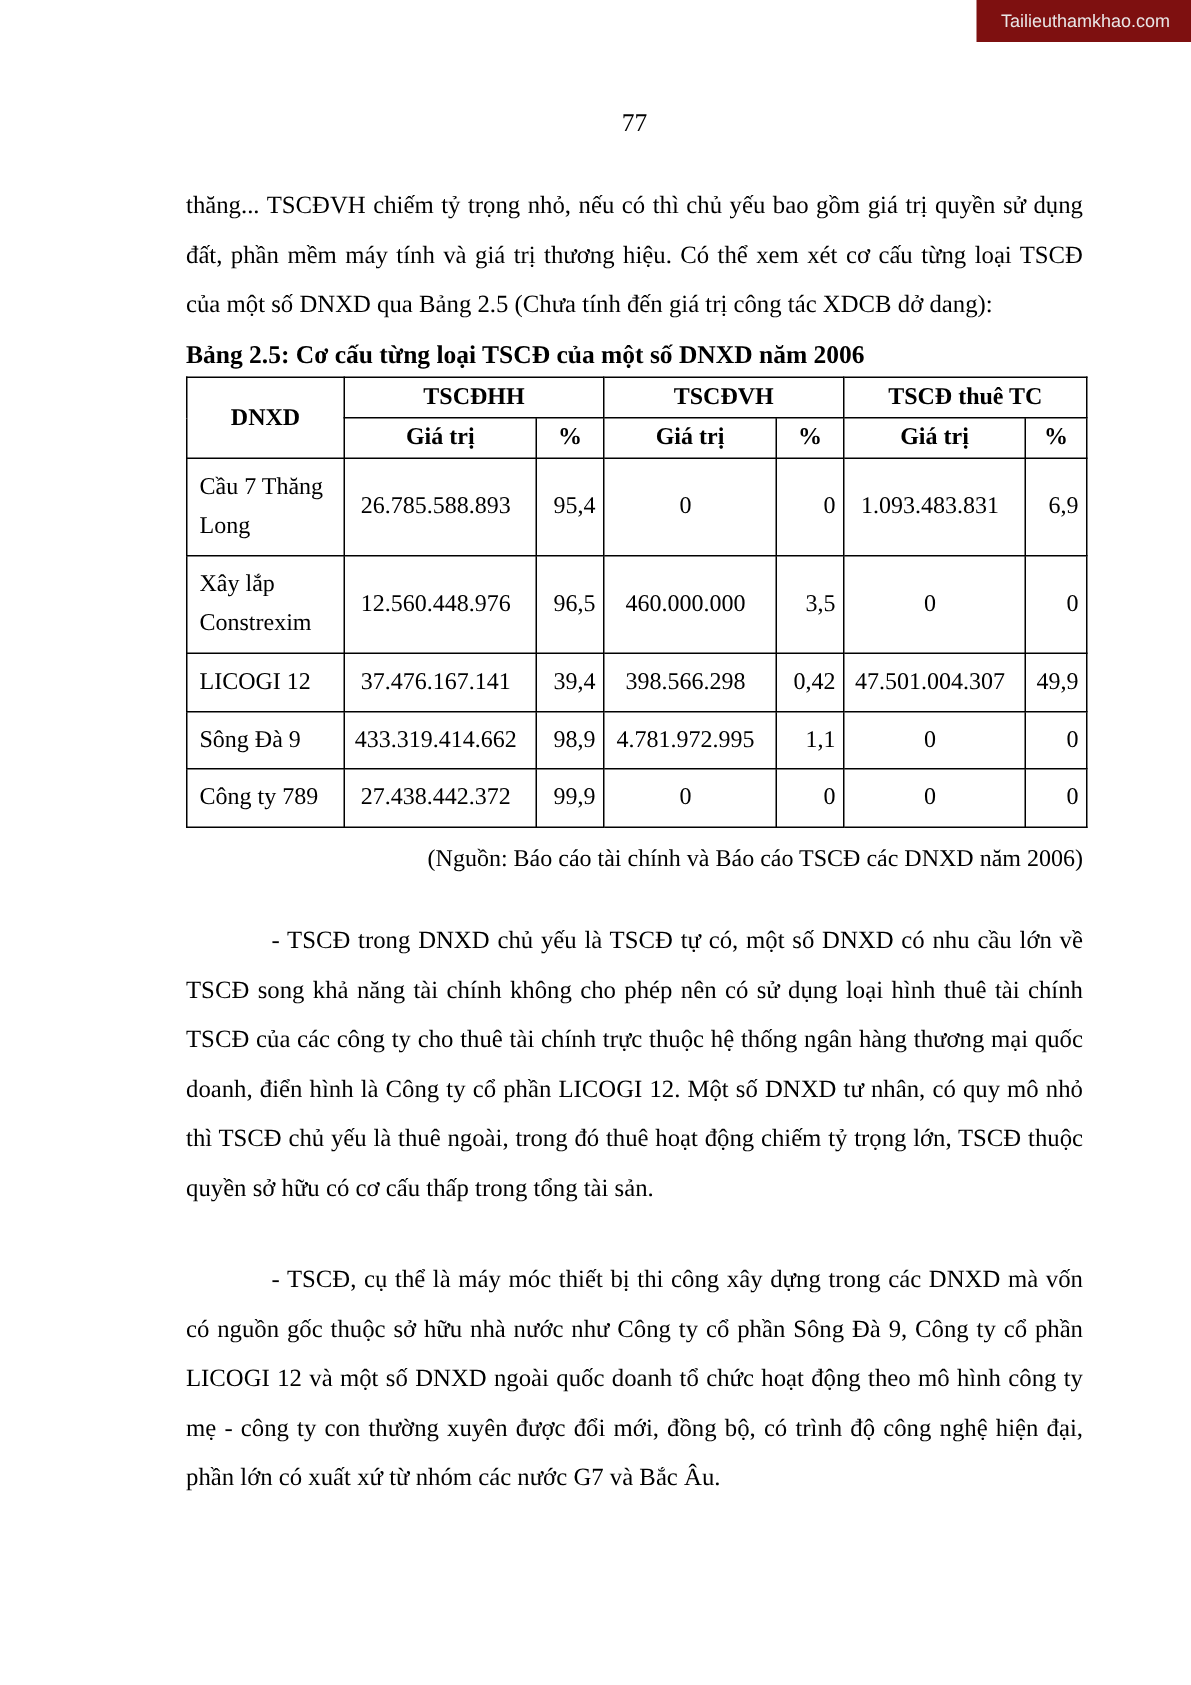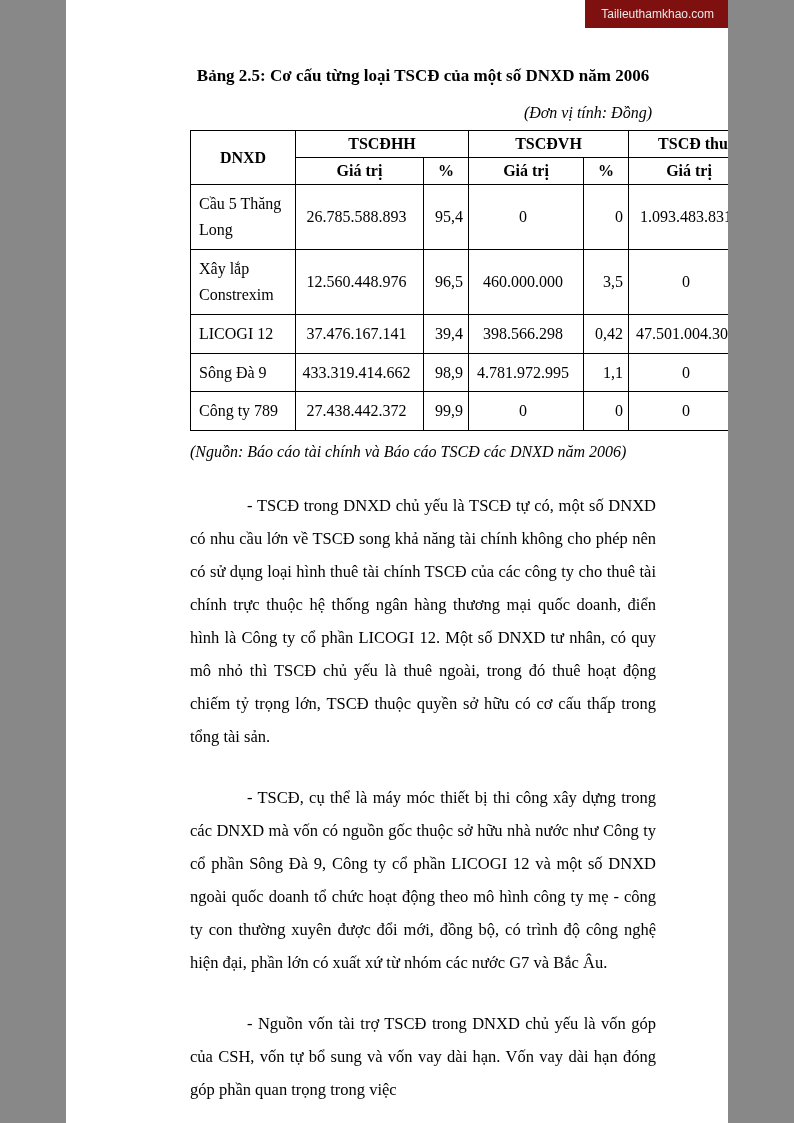--- a/index.html
+++ b/index.html
@@ -1,18 +1,18 @@
 <!DOCTYPE html>
 <html><head>
 <meta charset="utf-8">
 <style>
   html,body { margin:0; padding:0; background:#888; }
   .page {
     position:relative;
-    width:662px; height:1123px;
+    width:794px; height:1123px;
     margin:0 auto;
     background:#ffffff;
     font-family:"Liberation Serif", serif;
     color:#000;
     box-sizing:border-box;
     padding:58px 72px 0 124px;
     overflow:hidden;
   }
   .watermark {
     position:absolute; top:0; right:0;
@@ -30,22 +30,21 @@
   p.body {
     font-size:16.5px;
     line-height:2.0;
     text-align:justify;
     margin:0;
   }
   p.body.indent { text-indent:57px;margin-top:28px; }
   .table-title {
     font-size:17px;
     font-weight:bold;
-    text-align:center;
-    margin:8px 0 18px 0;
+    margin:8px 0 4px 0;
   }
   .unit-note {
     font-size:16px;
     font-style:italic;
     text-align:right;
     margin:0 4px 8px 0;
   }
   table.data-table {
     border-collapse:collapse;
     width:100%;
@@ -72,37 +71,37 @@
     line-height:1.6;
   }
   td.pct {
     text-align:right;
     padding:5px 5px 5px 2px;
     line-height:1.6;
   }
   tr.tall td { height:52px; }
   .source-note {
     font-size:16px;
-    font-style:italic;
-    text-align:left;
+    text-align:right;
     margin:12px 0 4px 0;
   }
 </style>
 </head>
 <body>
 
 <div class="page">
 
   <div class="watermark">Tailieuthamkhao.com</div>
 
+  <div class="page-number">77</div>
 
+  <p class="body">thăng... TSCĐVH chiếm tỷ trọng nhỏ, nếu có thì chủ yếu bao gồm giá trị quyền sử dụng đất, phần mềm máy tính và giá trị thương hiệu. Có thể xem xét cơ cấu từng loại TSCĐ của một số DNXD qua Bảng 2.5 (Chưa tính đến giá trị công tác XDCB dở dang):</p>
 
   <h3 class="table-title">Bảng  2.5: Cơ cấu từng loại TSCĐ của một số DNXD năm 2006</h3>
 
-  <div class="unit-note">(Đơn vị tính: Đồng)</div>
 
   <table class="data-table">
     <colgroup>
       <col style="width:105px">
       <col style="width:128px">
       <col style="width:45px">
       <col style="width:115px">
       <col style="width:45px">
       <col style="width:121px">
       <col style="width:41px">
@@ -118,21 +117,21 @@
         <th>Giá trị</th>
         <th>%</th>
         <th>Giá trị</th>
         <th>%</th>
         <th>Giá trị</th>
         <th>%</th>
       </tr>
     </thead>
     <tbody>
       <tr class="tall">
-        <td class="c-name">Cầu 5 Thăng Long</td>
+        <td class="c-name">Cầu 7 Thăng Long</td>
         <td class="num">26.785.588.893</td>
         <td class="pct">95,4</td>
         <td class="num">0</td>
         <td class="pct">0</td>
         <td class="num">1.093.483.831</td>
         <td class="pct">6,9</td>
       </tr>
       <tr class="tall">
         <td class="c-name">Xây lắp Constrexim</td>
         <td class="num">12.560.448.976</td>
@@ -169,15 +168,14 @@
         <td class="num">0</td>
         <td class="pct">0</td>
       </tr>
     </tbody>
   </table>
 
   <p class="source-note">(Nguồn: Báo cáo tài chính và Báo cáo TSCĐ các DNXD năm 2006)</p>
 
   <p class="body indent">- TSCĐ trong DNXD chủ yếu là TSCĐ tự có, một số DNXD có nhu cầu lớn về TSCĐ song khả năng tài chính không cho phép nên có sử dụng loại hình thuê tài chính TSCĐ của các công ty cho thuê tài chính trực thuộc hệ thống ngân hàng thương mại quốc doanh, điển hình là Công ty cổ phần LICOGI 12. Một số DNXD tư nhân, có quy mô nhỏ thì TSCĐ chủ yếu là thuê ngoài, trong đó thuê hoạt động chiếm tỷ trọng lớn, TSCĐ thuộc quyền sở hữu có cơ cấu thấp trong tổng tài sản.</p>
   <p class="body indent">- TSCĐ, cụ thể là máy móc thiết bị thi công xây dựng trong các DNXD mà vốn có nguồn gốc thuộc sở hữu nhà nước như Công ty cổ phần Sông Đà 9, Công ty cổ phần LICOGI 12 và một số DNXD ngoài quốc doanh tổ chức hoạt động theo mô hình công ty mẹ - công ty con thường xuyên được đổi mới, đồng bộ, có trình độ công nghệ hiện đại, phần lớn có xuất xứ từ nhóm các nước G7 và Bắc Âu.</p>
-  <p class="body indent">- Nguồn vốn tài trợ TSCĐ trong DNXD chủ yếu là vốn góp của CSH, vốn tự bổ sung và vốn vay dài hạn. Vốn vay dài hạn đóng góp phần quan trọng trong việc</p>
 
 </div>
 
 </body></html>

